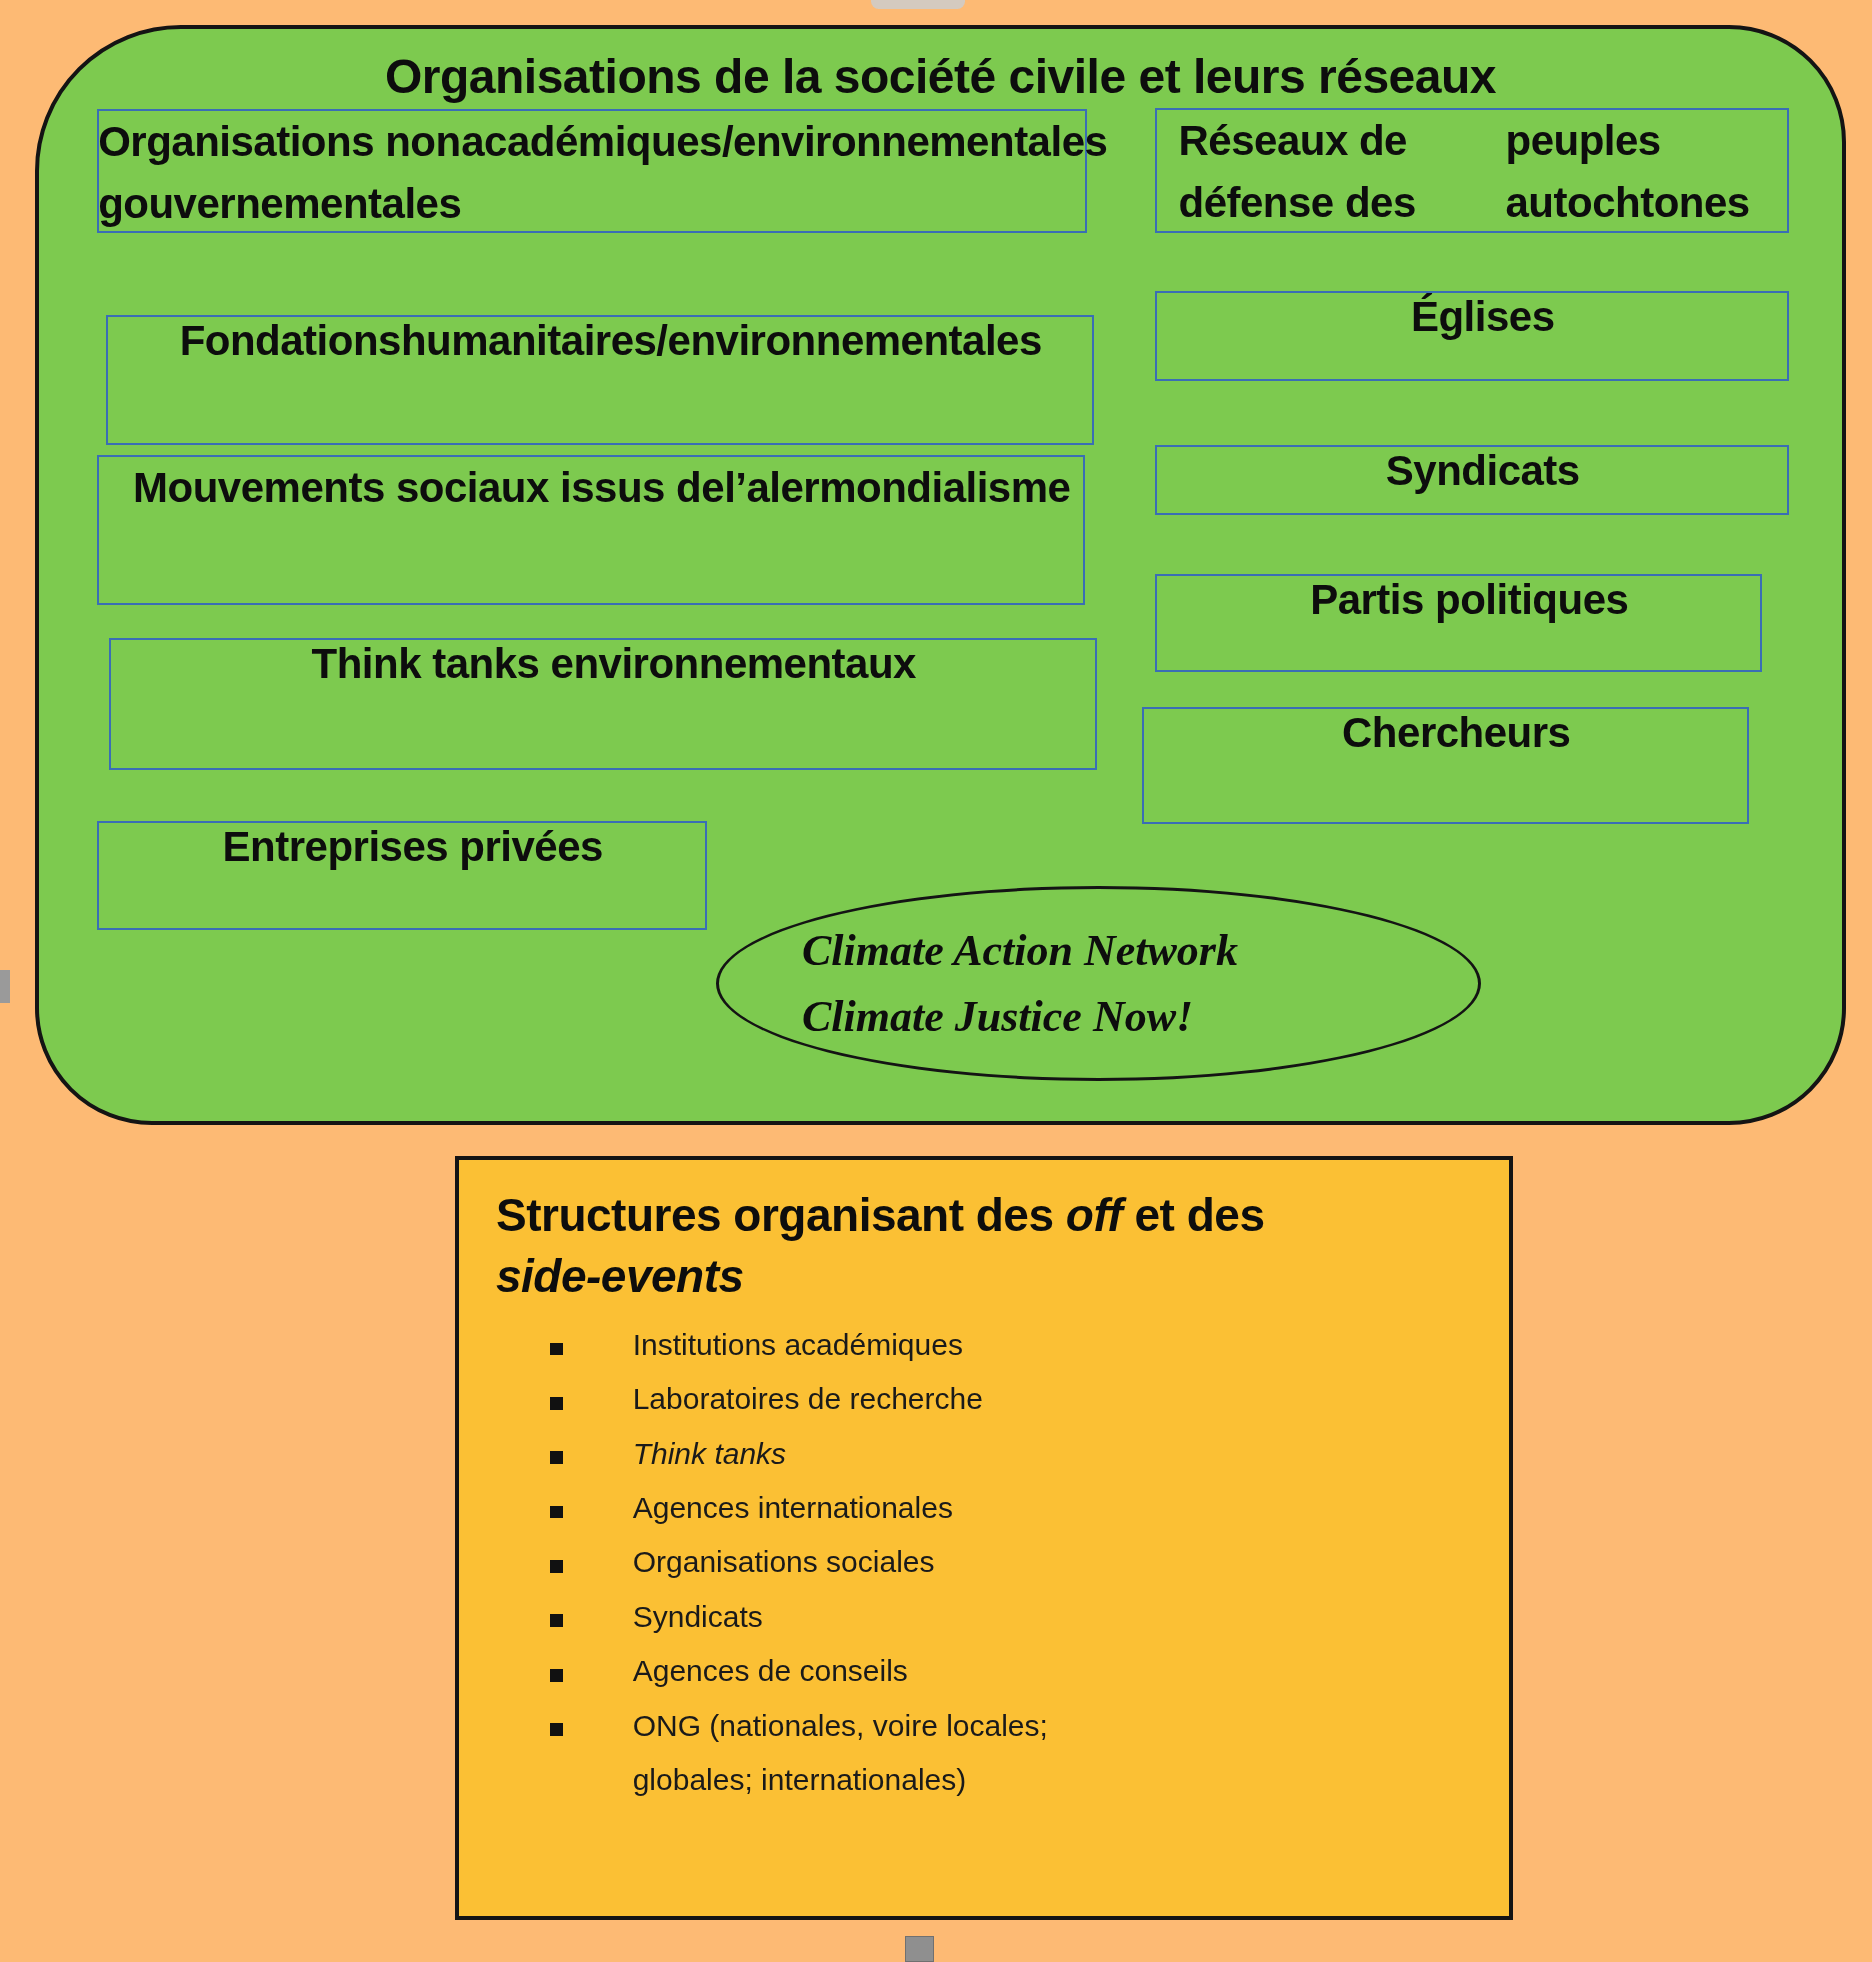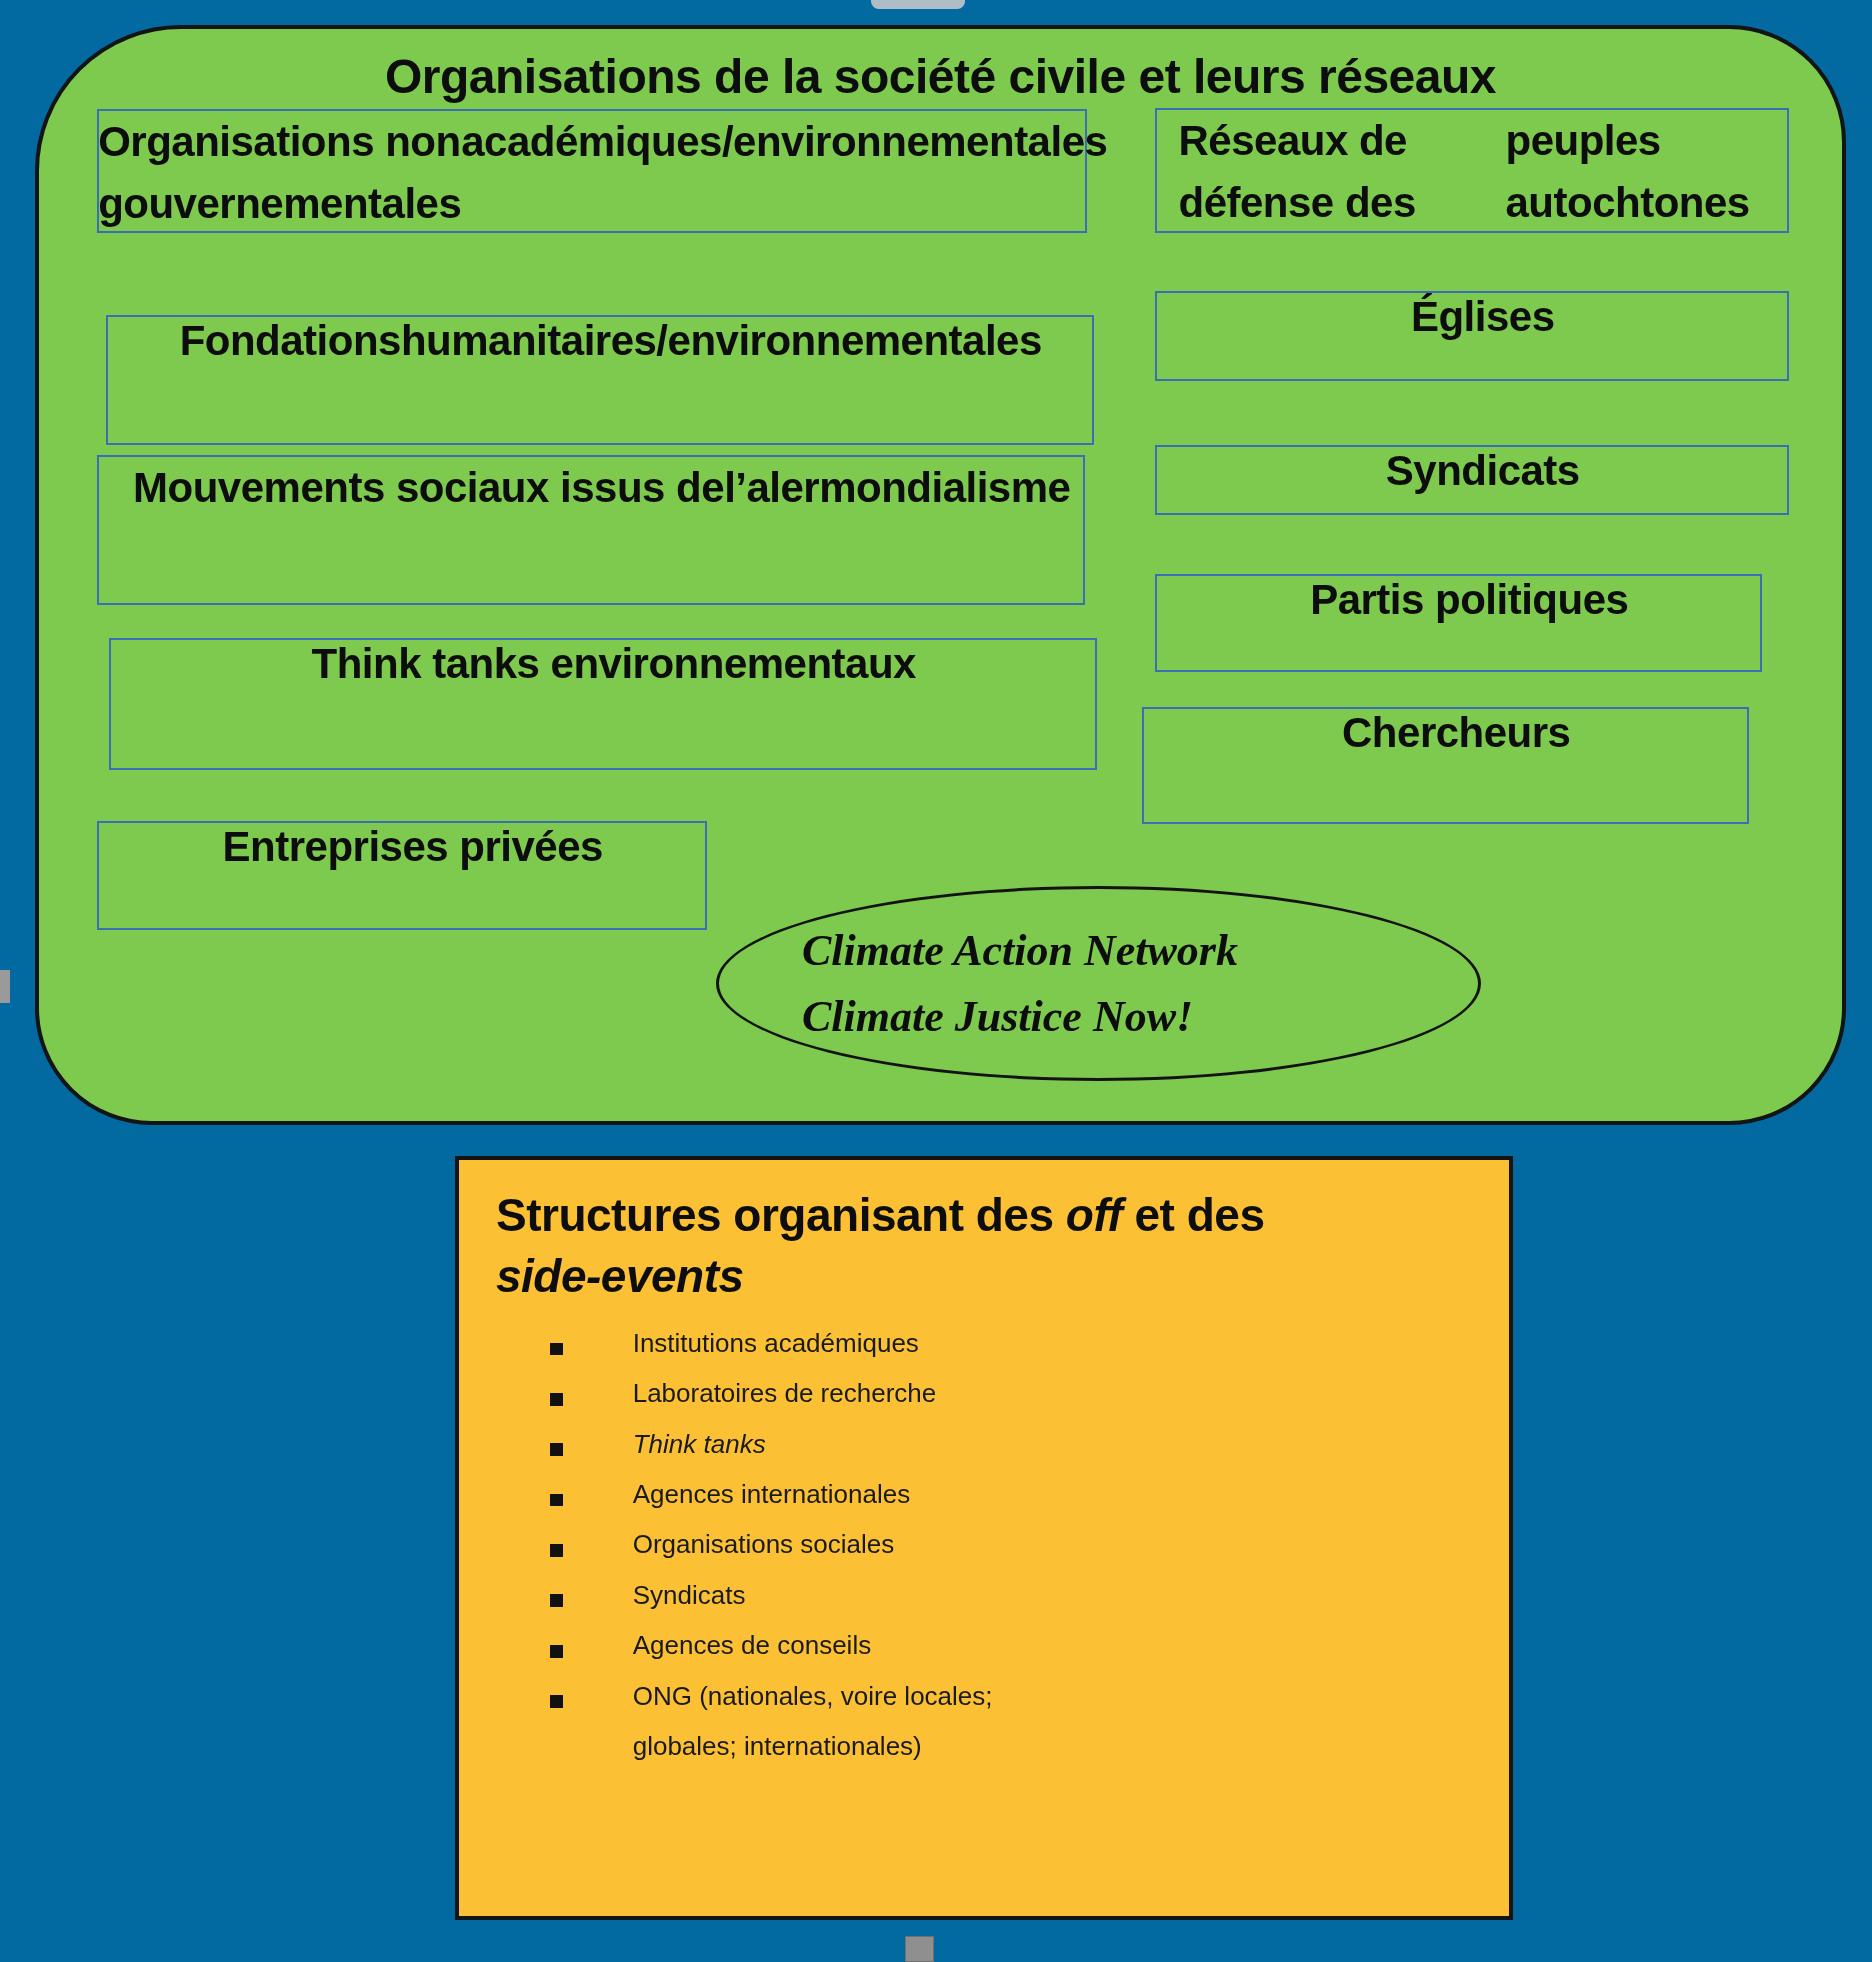--- a/index.html
+++ b/index.html
@@ -4,21 +4,21 @@
 <style>
   :root{
     --panel-green:#7DCA4F;
     --panel-orange:#FBC034;
     --box-border-blue:#3A6EB5;
     --outline-black:#141414;
     --text-black:#0D0D0D;
   }
   html,body{margin:0;padding:0;background:#ffffff;}
   .canvas{
-    position:relative;width:1872px;height:1962px;background:#0369a1;overflow:hidden;
+    position:relative;width:1872px;height:1962px;background:#fdba74;overflow:hidden;
     font-family:"Liberation Sans",sans-serif;color:var(--text-black);text-decoration:underline;
   }
   *{box-sizing:border-box;}
 
   
   .green-panel{
     position:absolute;left:35px;top:25px;width:1811px;height:1100px;
     background:var(--panel-green);
     border:4.9px solid var(--outline-black);
     border-radius:146px 117px 117px 117px;
@@ -65,21 +65,21 @@
     border:4.9px solid var(--outline-black);
     padding:25px 29px 0 37px;
   }
   .orange-title{
     font-size:46px;font-weight:bold;letter-spacing:-0.5px;line-height:1.32;
   }
   .italic{font-style:italic;}
   .bullet-list{margin-top:23.4px;}
   .bullet-item{
     display:flex;align-items:flex-start;
-    font-size:26px;line-height:1.0;margin-bottom:24.4px;color:#1a1a1a;
+    font-size:30px;line-height:1.0;margin-bottom:24.4px;color:#1a1a1a;
   }
   .bullet-square{
     width:12.7px;height:12.7px;background:#111;flex:0 0 12.7px;
     margin:12.7px 0 0 54px;
   }
   .bullet-text{margin-left:70px;}
   .li-line2{margin-top:24.4px;}
 
   
   .handle-top{

